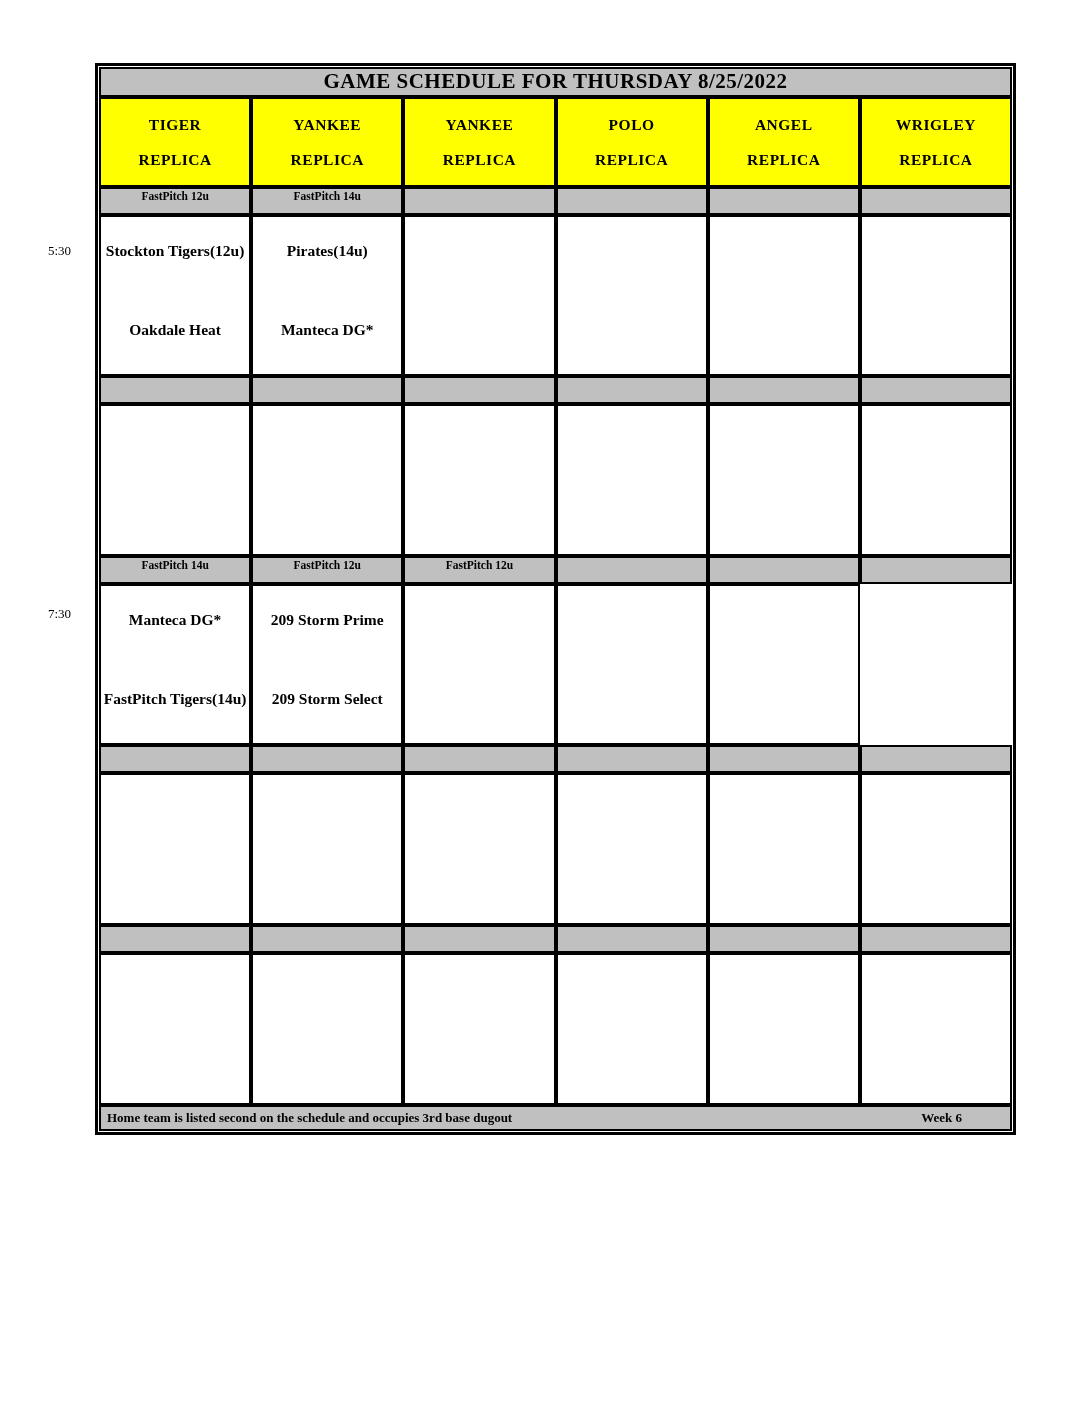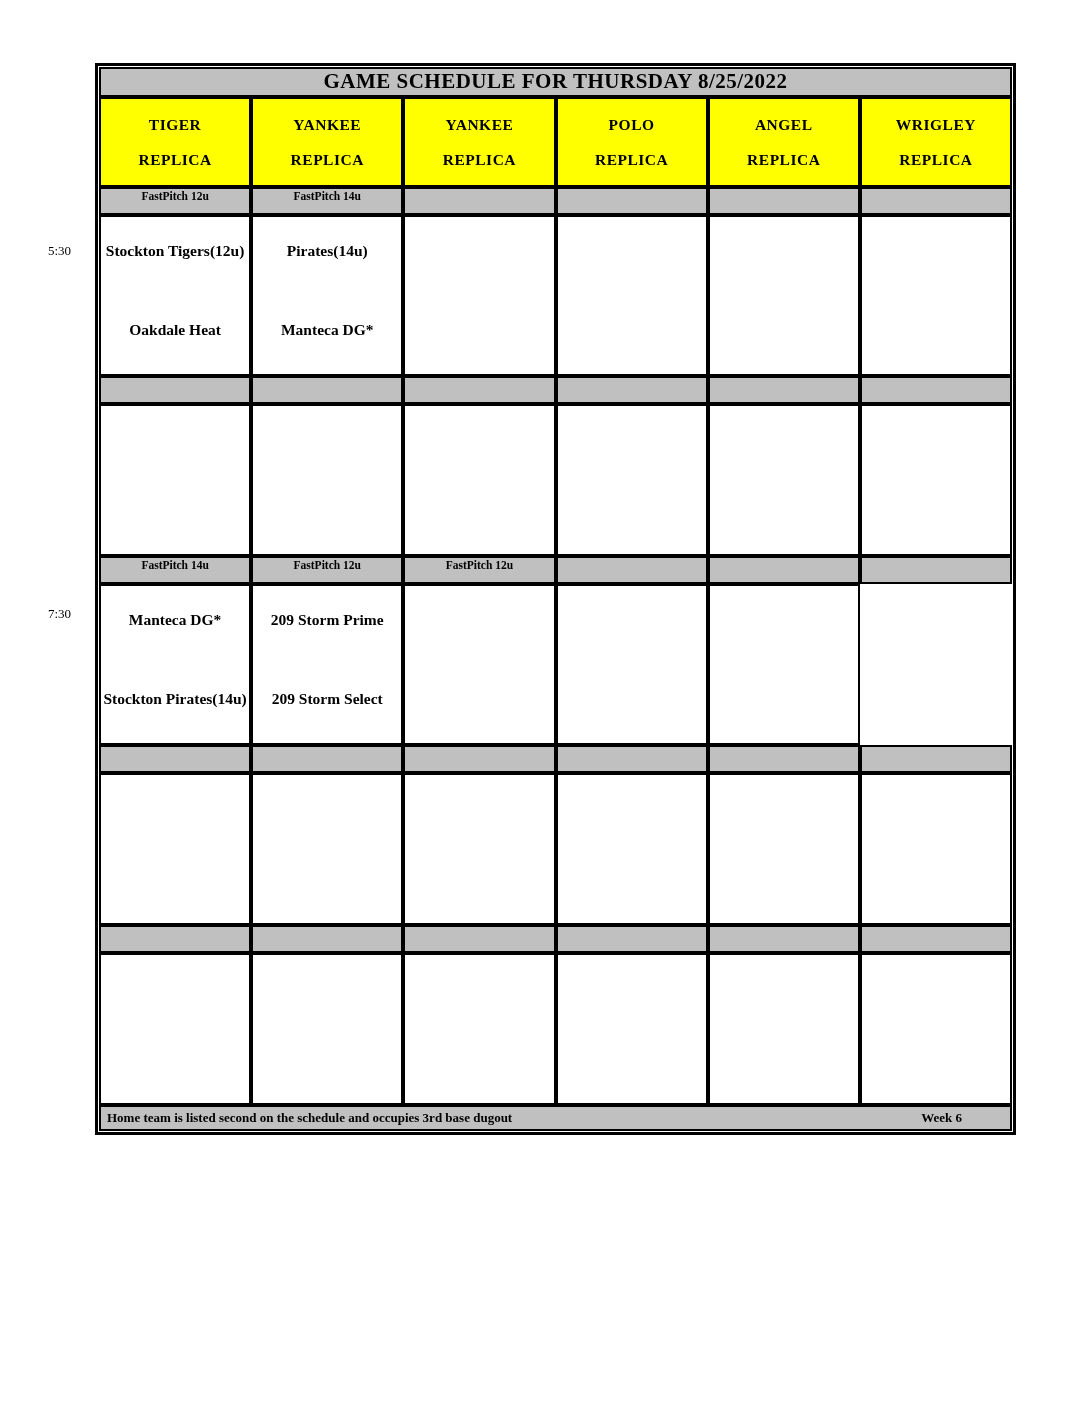--- a/index.html
+++ b/index.html
@@ -183,21 +183,21 @@
           <div class="cell">FastPitch 14u</div>
           <div class="cell">FastPitch 12u</div>
           <div class="cell">FastPitch 12u</div>
           <div class="cell"></div>
           <div class="cell"></div>
           <div class="cell"></div>
         </div>
         <div class="row grid body-row game-row">
           <div class="cell">
             <div class="team away">Manteca DG*</div>
-            <div class="team home">Stockton Pirates(14u)</div>
+            <div class="team home">FastPitch Tigers(14u)</div>
           </div>
           <div class="cell">
             <div class="team away">209 Storm Prime</div>
             <div class="team home">209 Storm Select</div>
           </div>
           <div class="cell"></div>
           <div class="cell"></div>
           <div class="cell"></div>
         </div>
         <div class="row grid band-row">

